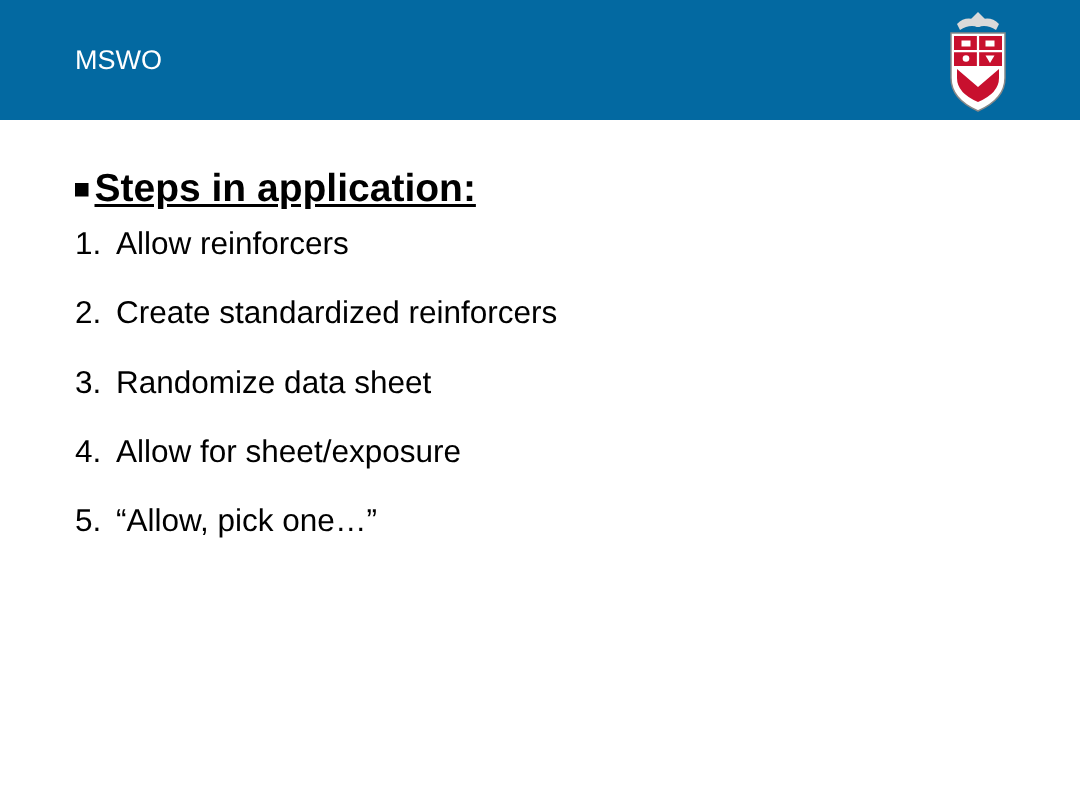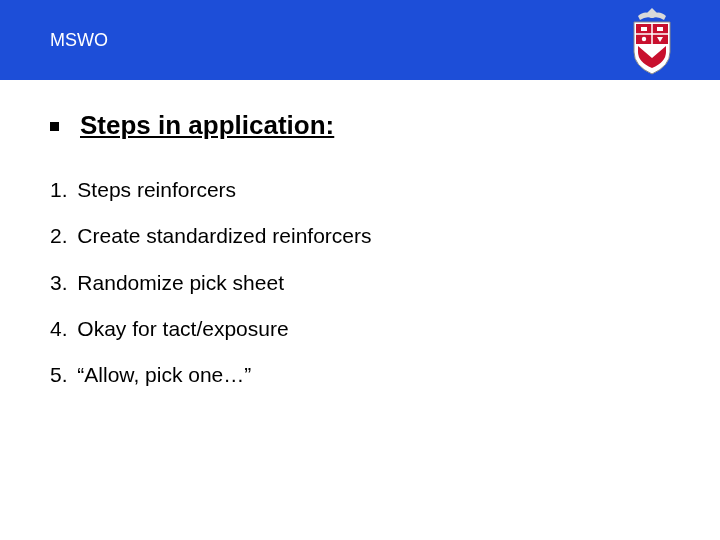--- a/index.html
+++ b/index.html
@@ -1,18 +1,18 @@
 <!DOCTYPE html>
 <html><head>
 <meta charset="utf-8">
 <style>
   * { margin: 0; padding: 0; box-sizing: border-box; }
   html, body { width: 720px; height: 540px; font-family: Arial, Helvetica, sans-serif; background: #fff; }
   .header {
-    background: #1d4ed8;
+    background: #0369a1;
     height: 80px;
     width: 100%;
     position: relative;
     display: flex;
     align-items: center;
     padding-left: 50px;
   }
   .header-title { color: #fff; font-size: 18px; font-weight: 400; }
   .crest {
     position: absolute;
@@ -23,22 +23,21 @@
   }
   .content {
     padding: 30px 50px 0 50px;
   }
   .subheading {
     font-size: 26px;
     font-weight: 700;
     text-decoration: underline;
     display: flex;
     align-items: flex-start;
-    margin-bottom: 35px;
-    gap: 17px;
+    margin-bottom: 8px;
   }
   .bullet-sq {
     display: inline-block;
     width: 9px;
     height: 9px;
     background: #000;
     margin-right: 4px;
     margin-top: 12px;
     flex-shrink: 0;
   }
@@ -82,32 +81,32 @@
 </div>
 
 <div class="content">
   <div class="subheading">
     <span class="bullet-sq"></span>
     <span>Steps in application:</span>
   </div>
   <ol class="steps">
     <li>
       <span class="num">1.</span>
-      <span class="txt">Steps reinforcers</span>
+      <span class="txt">Allow reinforcers</span>
     </li>
     <li>
       <span class="num">2.</span>
       <span class="txt">Create standardized reinforcers</span>
     </li>
     <li>
       <span class="num">3.</span>
-      <span class="txt">Randomize pick sheet</span>
+      <span class="txt">Randomize data sheet</span>
     </li>
     <li>
       <span class="num">4.</span>
-      <span class="txt">Okay for tact/exposure</span>
+      <span class="txt">Allow for sheet/exposure</span>
     </li>
     <li>
       <span class="num">5.</span>
       <span class="txt">“Allow, pick one…”</span>
     </li>
   </ol>
 </div>
 
 </body></html>

